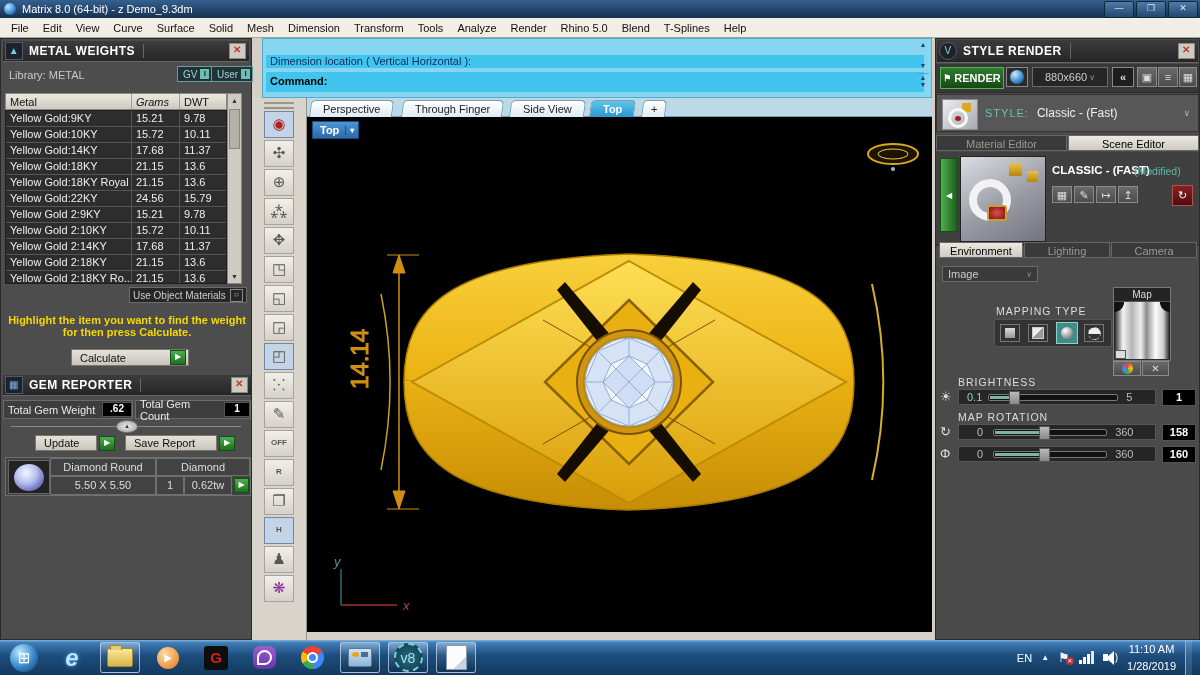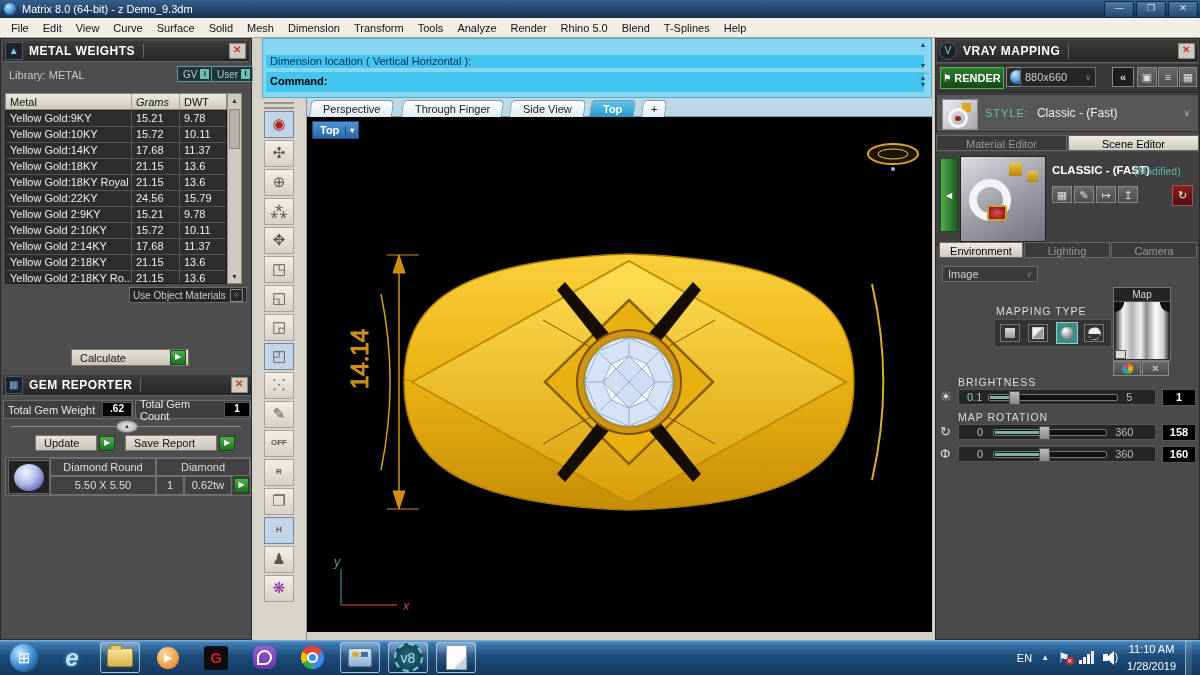--- a/index.html
+++ b/index.html
@@ -219,20 +219,24 @@
       <div class="sarr">▲</div>
       <div class="sthumb"></div>
       <div class="sarr abs" style="bottom:0;left:0;right:0;">▼</div>
     </div>
 
     <div class="abs dbox" style="left:128px;top:248px;width:118px;height:16px;padding:0 3px;font-size:10px;">
       <span style="flex:1;">Use Object Materials</span>
       <span style="border:1px solid #888;width:11px;height:11px;font-size:8px;line-height:10px;text-align:center;">○</span>
     </div>
 
+    <div class="abs" style="left:0;top:275px;width:252px;text-align:center;color:#f5d800;font-weight:bold;">
+      <div>Highlight the item you want to find the weight</div>
+      <div>for then press Calculate.</div>
+    </div>
 
     <div class="abs ltbtn" style="left:70px;top:310px;width:118px;height:17px;">
       <span>Calculate</span>
       <span class="gbtn">▶</span>
     </div>
 
     <div class="pnl-hdr abs" style="left:2px;top:336px;width:248px;">
       <span class="hico" style="color:#7ab0e8;">▦</span>
       <span>GEM REPORTER</span>
       <span class="spacer"></span>
@@ -390,34 +394,34 @@
     </svg>
   </div>
   <div id="vplabel" class="abs">
     <span>Top</span>
     <span class="dd">▾</span>
   </div>
 
   <div id="rpanel" class="abs">
     <div class="pnl-hdr" style="margin:1px;height:22px;">
       <span class="hico" style="border-radius:50%;color:#8ad0c8;">V</span>
-      <span>VRAY MAPPING</span>
+      <span>STYLE RENDER</span>
       <span class="spacer"></span>
       <span class="redx">✕</span>
     </div>
 
     <div class="abs" style="left:0;top:25px;width:263px;height:28px;background:#383838;border-bottom:1px solid #2a2a2a;">
       <div class="abs" style="left:4px;top:3px;width:62px;height:20px;background:linear-gradient(#2f7e2f,#154815);border:1px solid #58b058;color:#fff;font-weight:bold;font-size:11px;display:flex;align-items:center;justify-content:center;gap:3px;">
         <span style="font-size:9px;">⚑</span>
         <span>RENDER</span>
       </div>
       <div class="abs icobtn" style="left:70px;top:3px;width:22px;height:20px;display:flex;align-items:center;justify-content:center;background:#2a2a2a;">
         <span class="sphere-blue"></span>
       </div>
-      <div class="abs dbox" style="left:84px;top:3px;width:76px;height:20px;padding:0 4px;justify-content:space-between;">
+      <div class="abs dbox" style="left:96px;top:3px;width:76px;height:20px;padding:0 12px;justify-content:space-between;">
         <span style="flex:1;">880x660</span>
         <span style="font-size:8px;color:#888;">∨</span>
       </div>
       <div class="abs icobtn" style="left:176px;top:3px;width:22px;height:20px;background:#1e1e1e;font-weight:bold;line-height:19px;">«</div>
       <div class="abs icobtn" style="left:201px;top:3px;width:20px;height:20px;line-height:19px;">▣</div>
       <div class="abs icobtn" style="left:222px;top:3px;width:20px;height:20px;line-height:19px;">≡</div>
       <div class="abs icobtn" style="left:243px;top:3px;width:18px;height:20px;line-height:19px;">▦</div>
     </div>
 
     <div class="abs" style="left:0;top:55px;width:263px;height:38px;background:#575757;border:1px solid #333;display:flex;align-items:center;box-sizing:border-box;">

